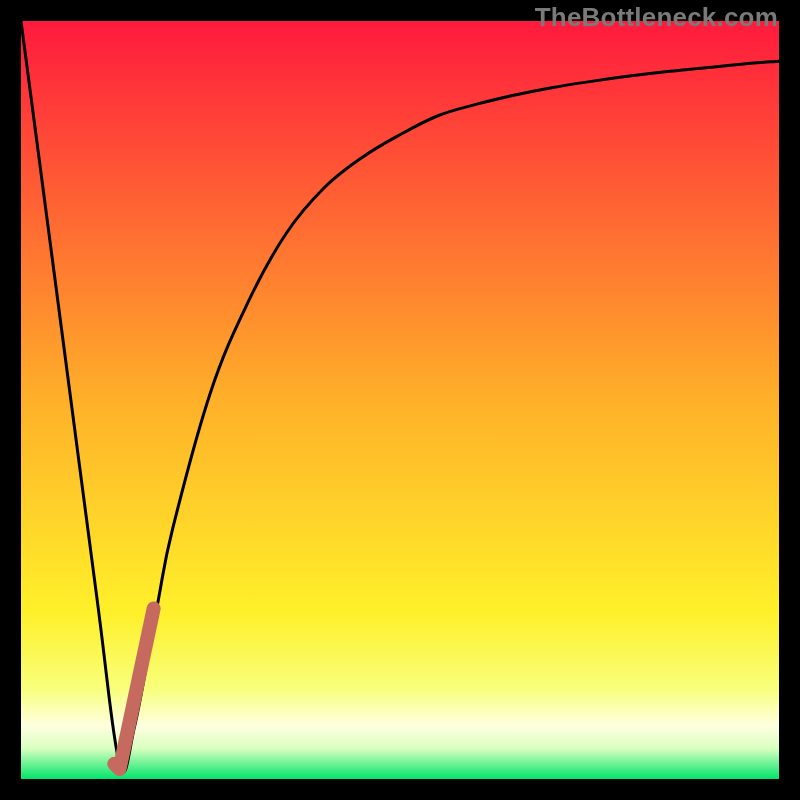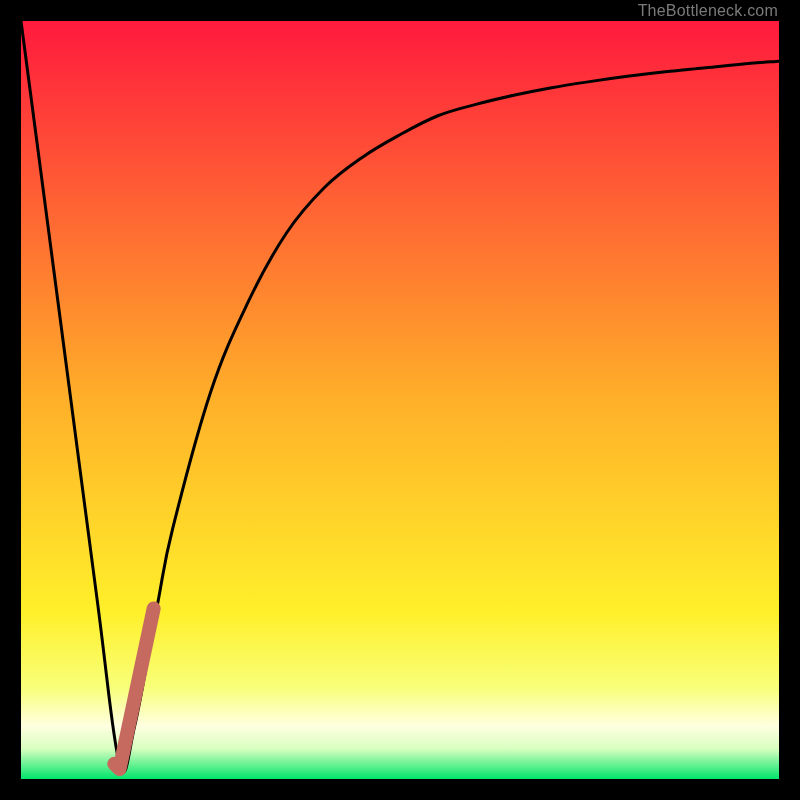--- a/index.html
+++ b/index.html
@@ -22,22 +22,22 @@
     top: 21px;
     width: 758px;
     height: 758px;
     overflow: hidden;
   }
   .watermark {
     position: absolute;
     top: 2px;
     right: 22px;
     font-family: Arial, Helvetica, sans-serif;
-    font-size: 16px;
-    font-weight: normal;
+    font-size: 26px;
+    font-weight: bold;
     color: #7a7a7a;
     letter-spacing: 0.2px;
   }
 </style>
 </head>
 <body>
 
 <div class="frame">
   <div class="plot">
     <svg viewBox="0 0 758 758" width="758" height="758" preserveAspectRatio="none">

